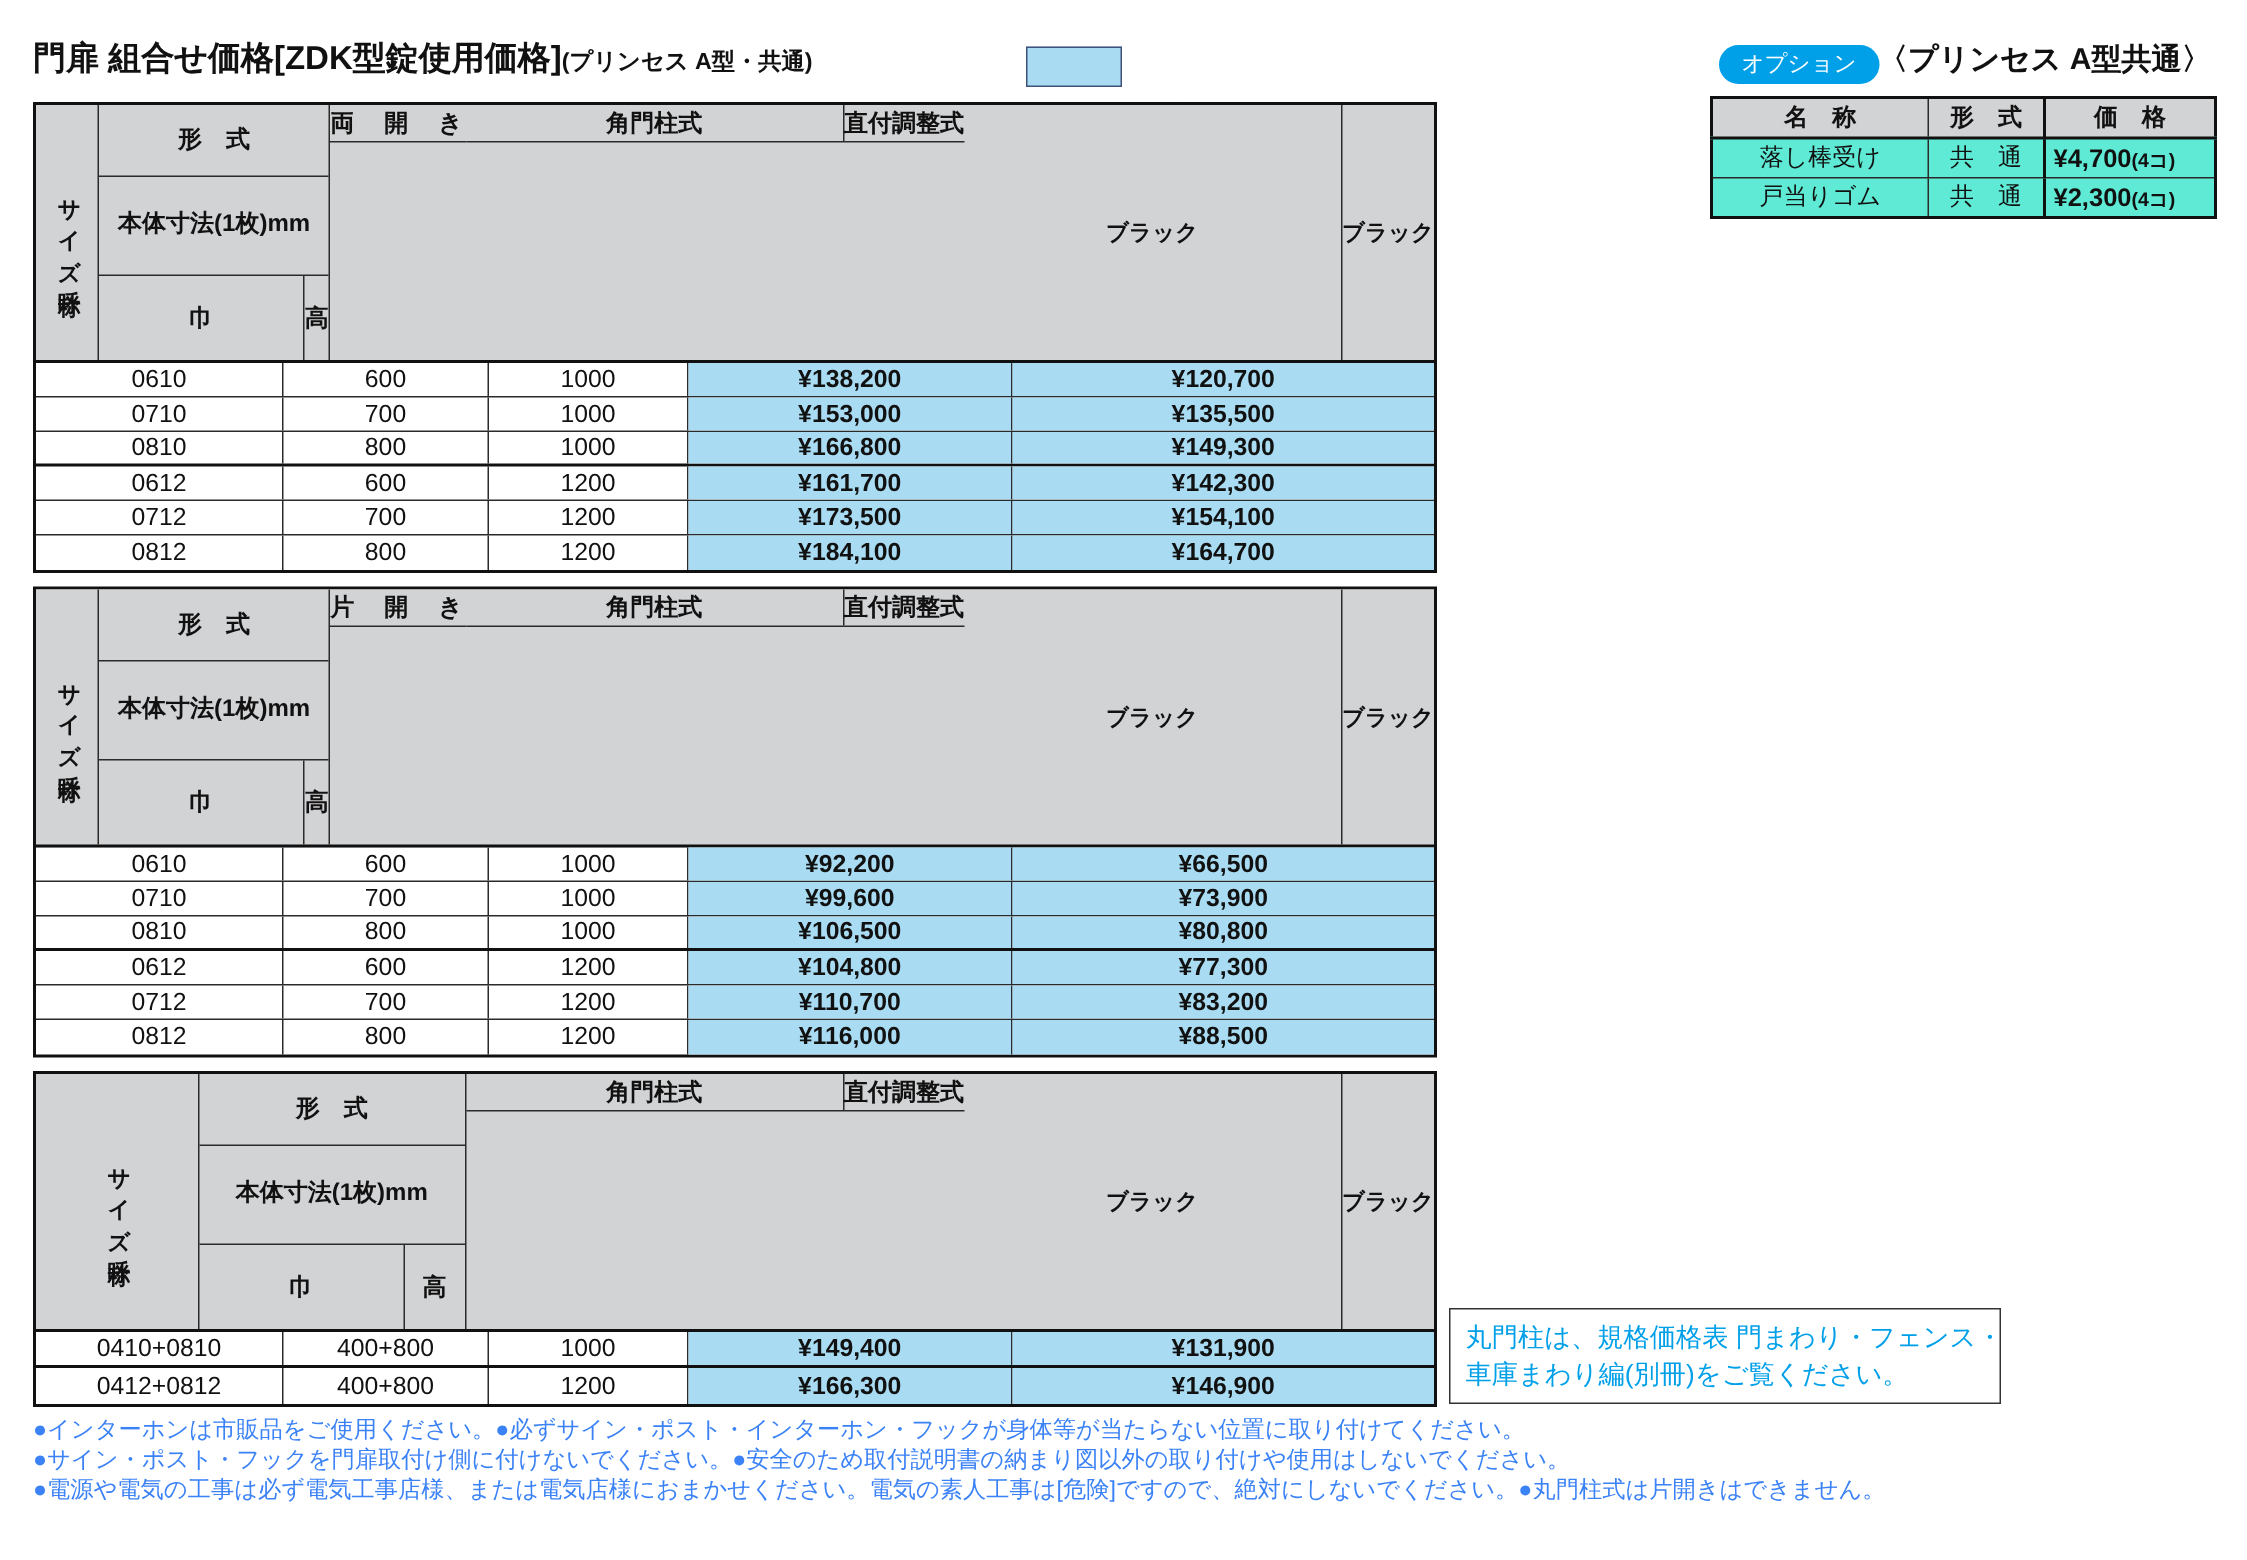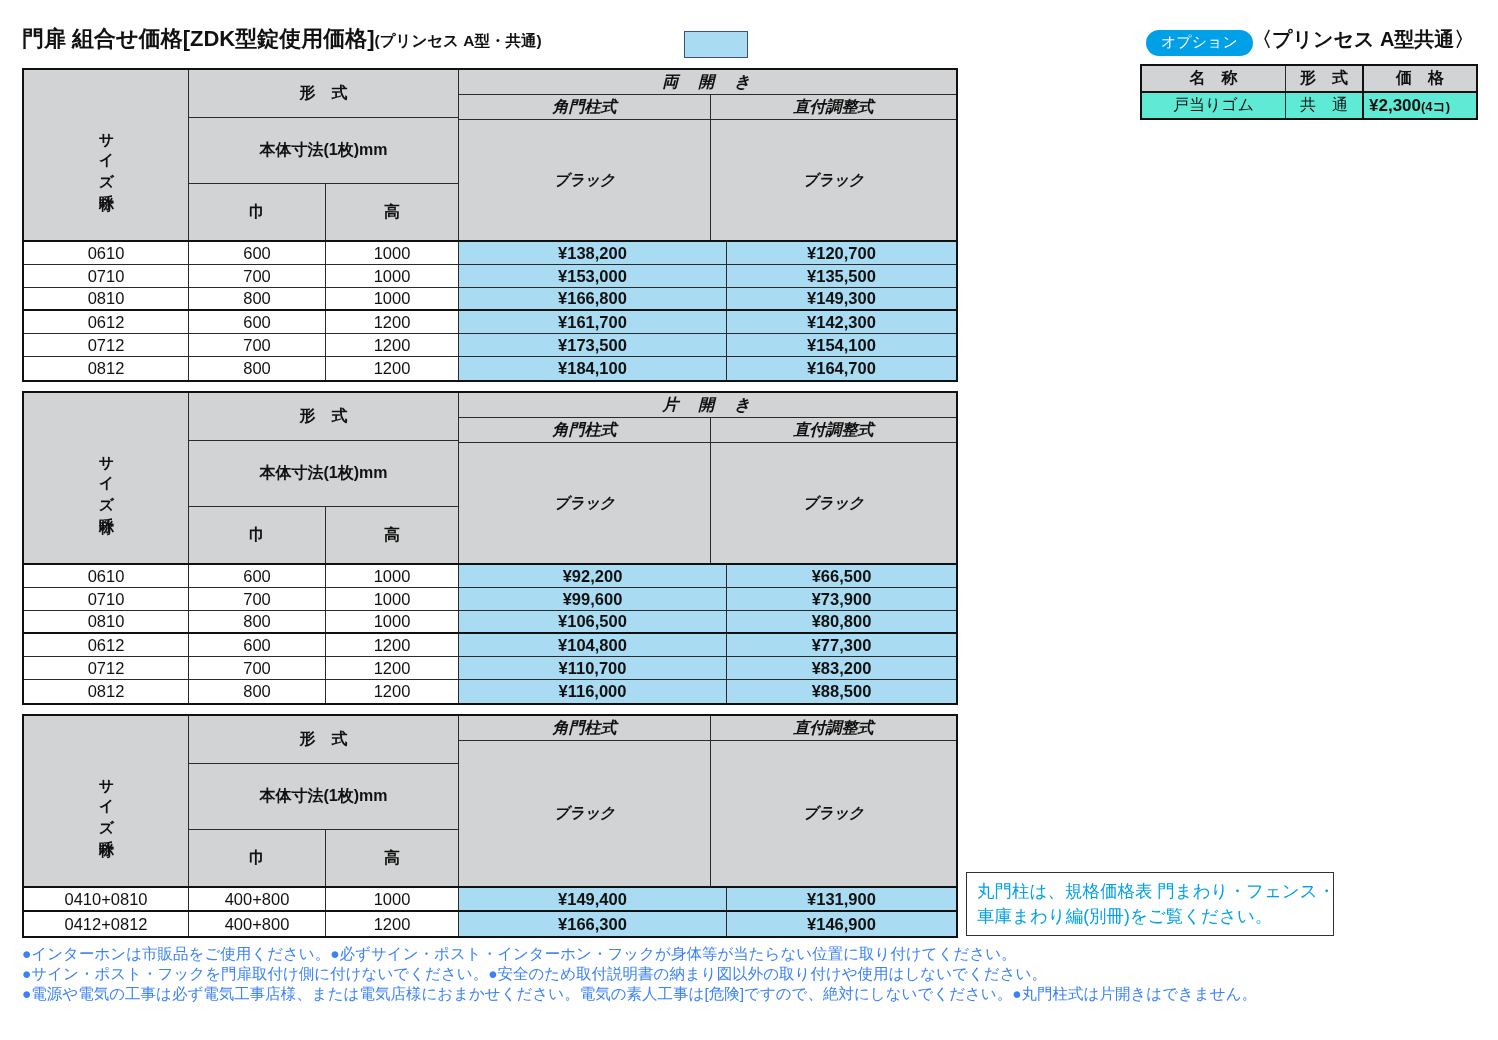--- a/index.html
+++ b/index.html
@@ -44,38 +44,38 @@
   .hc{box-sizing:border-box;display:flex;align-items:center;justify-content:center;
     font-size:16px;font-weight:600;white-space:nowrap;}
   .c-size{width:165px;border-right:1px solid var(--line);}
   .v-label{writing-mode:vertical-rl;text-orientation:upright;letter-spacing:3px;font-size:15px;font-weight:600;}
   .c-mid{width:270px;display:flex;flex-direction:column;border-right:1px solid var(--line);box-sizing:border-box;}
   .h-keishiki{height:48px;border-bottom:1px solid var(--line);}
   .h-dim{height:66px;border-bottom:1px solid var(--line);flex-direction:row;line-height:1.3;}
   .h-wh{flex:1;display:flex;}
   .h-w{width:137px;border-right:1px solid var(--line);}
   .h-h{flex:1;}
-  .c-right{flex:1;display:flex;flex-direction:column;box-sizing:border-box;font-style:italic;}
+  .c-right{flex:1;display:flex;box-sizing:border-box;}
   .h-span{height:25px;border-bottom:1px solid var(--line);letter-spacing:2px;}
   .h-cols{height:24px;display:flex;border-bottom:1px solid var(--line);}
   .h-c1{width:252px;border-right:1px solid var(--line);box-sizing:border-box;}
   .h-c2{flex:1;}
   .h-colors{flex:1;display:flex;}
   .h-colors .hc{font-size:15px;}
 
   .prow{display:flex;height:23px;border-bottom:1px solid var(--line);box-sizing:border-box;}
   .t2 .prow{height:24px;}
   .pbody .prow:last-child{border-bottom:none;}
   .prow.thick-bottom{border-bottom:2.5px solid var(--dark);}
   .cell{box-sizing:border-box;display:flex;align-items:center;justify-content:center;
     font-size:16.5px;border-right:1px solid var(--line);white-space:nowrap;}
   .cell.c1{width:165px;}
   .cell.c2{width:137px;}
   .cell.c3{width:133px;}
-  .cell.c4{width:268px;}
+  .cell.c4{width:216px;}
   .cell.c5{flex:1;border-right:none;}
   .cell.blue{background:var(--blue);font-weight:bold;}
 
   
   .note-box{left:966px;top:872px;width:368px;height:64px;box-sizing:border-box;border:1.5px solid #333;
     padding:6px 10px 0;color:var(--cyan);font-size:17.5px;line-height:1.42;font-weight:500;white-space:nowrap;}
   .footnotes{left:22px;top:944px;font-size:15.5px;line-height:20px;color:#3b82f6;white-space:nowrap;}
 </style>
 </head>
 <body>
@@ -95,20 +95,25 @@
 <table class="abs opt-table">
   <thead>
     <tr>
       <th class="oc1">名　称</th>
       <th class="oc2">形　式</th>
       <th class="oc3">価　格</th>
     </tr>
   </thead>
   <tbody>
     <tr>
+      <td class="oc1">落し棒受け</td>
+      <td class="oc2">共　通</td>
+      <td class="oc3 oprice"><span class="pv">¥4,700</span><span class="pu">(4コ)</span></td>
+    </tr>
+    <tr>
       <td class="oc1">戸当りゴム</td>
       <td class="oc2">共　通</td>
       <td class="oc3 oprice"><span class="pv">¥2,300</span><span class="pu">(4コ)</span></td>
     </tr>
   </tbody>
 </table>
 
 <div id="price-tables">
     <div class="ptable t0">
       <div class="phead">

